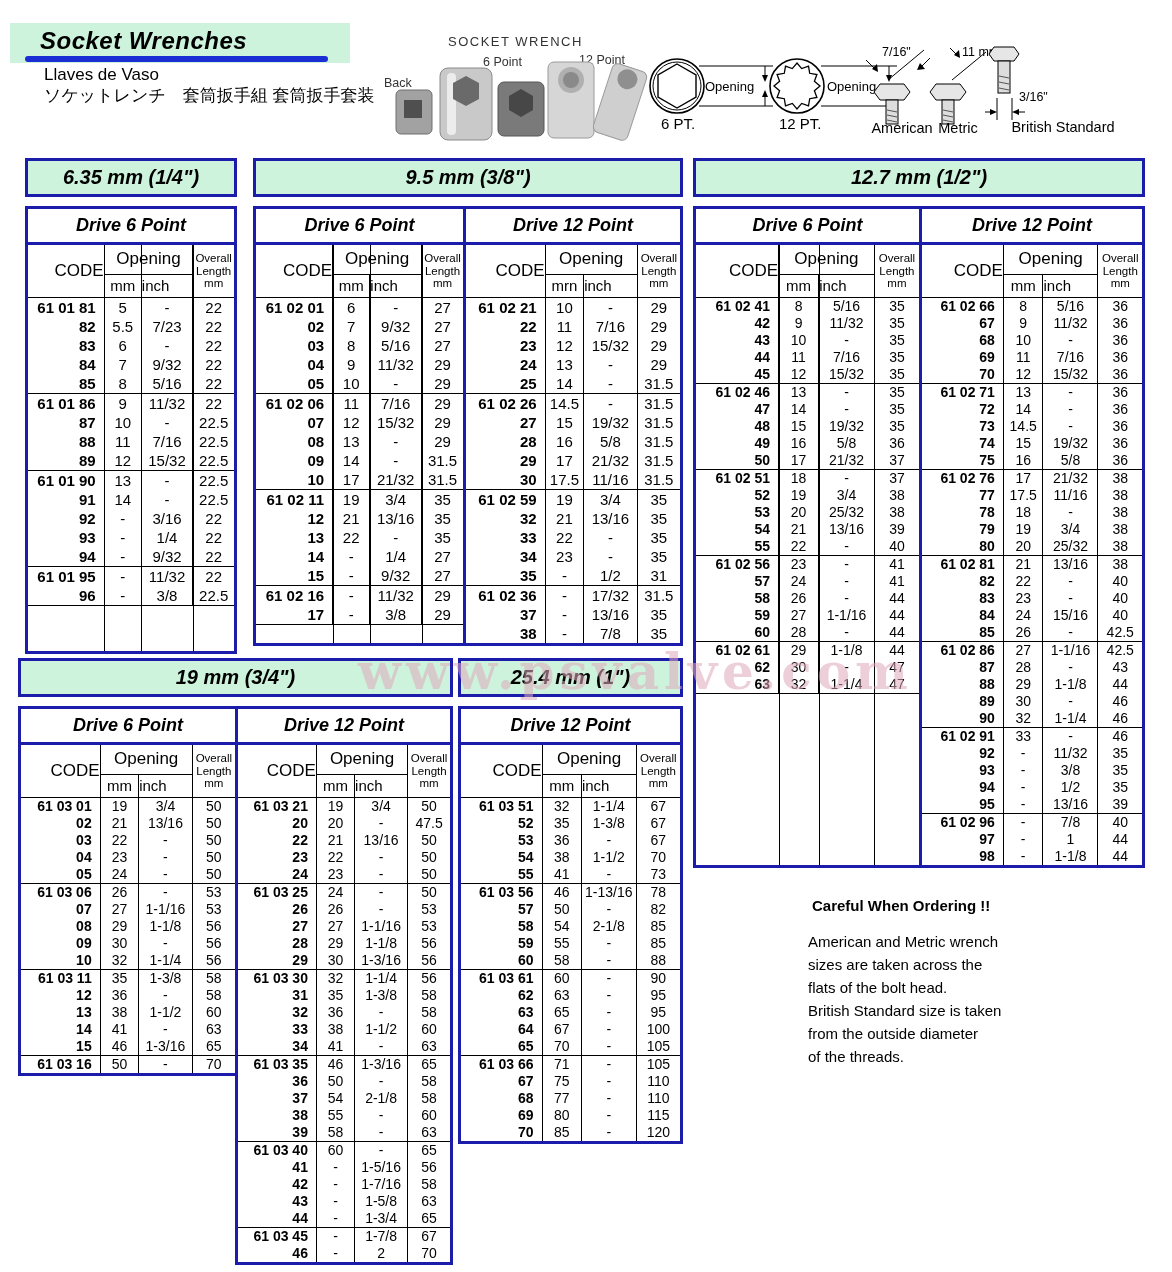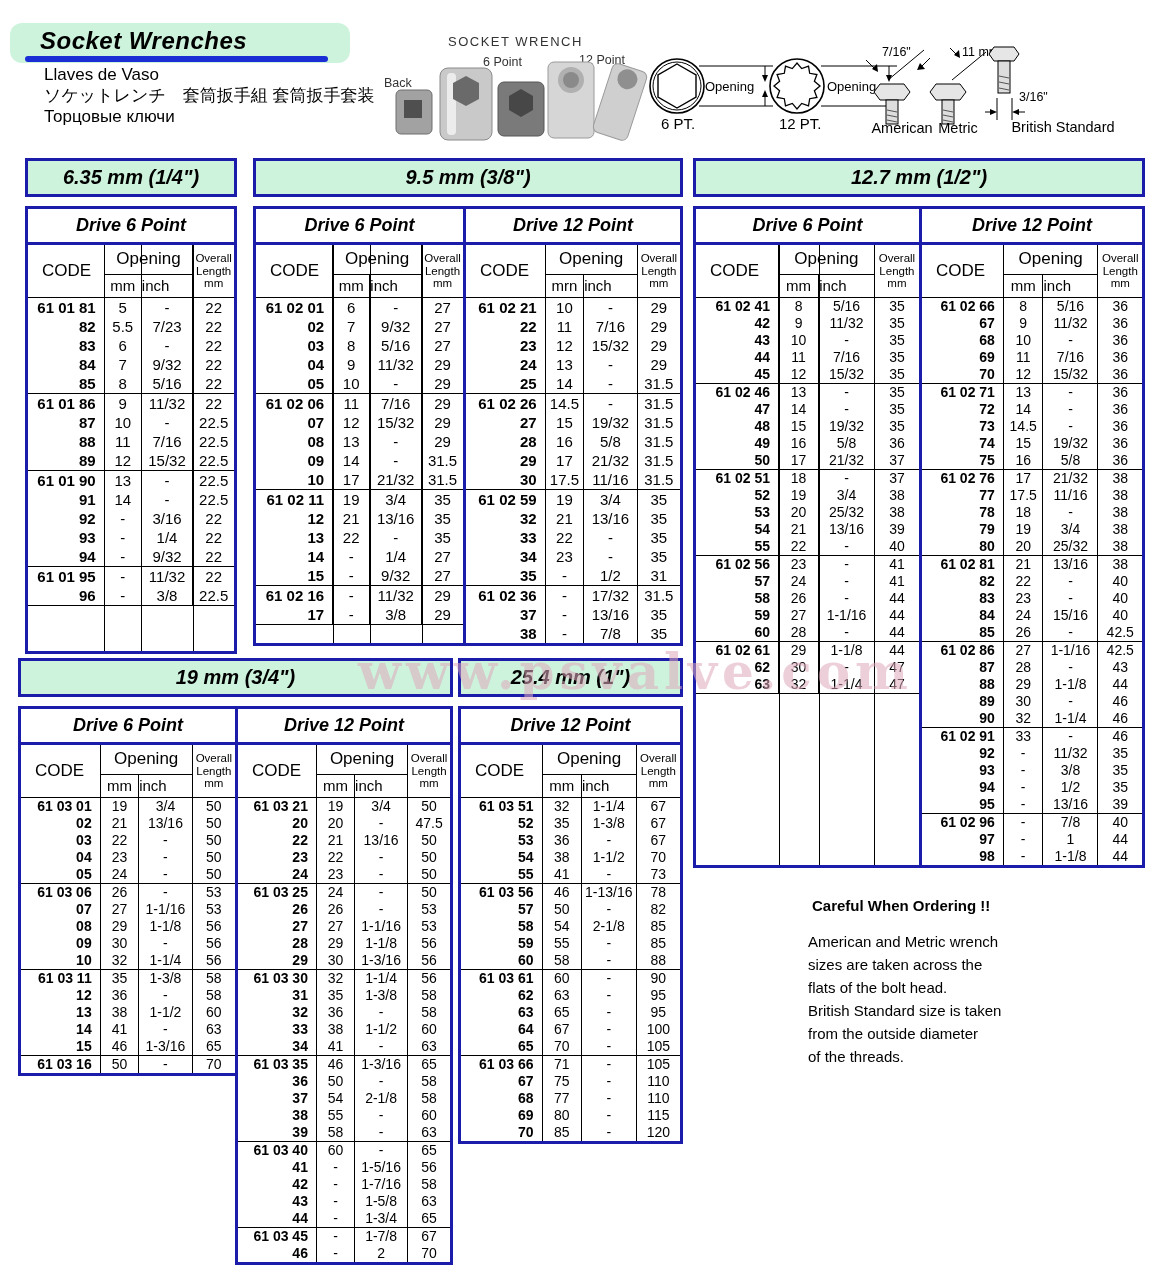--- a/index.html
+++ b/index.html
@@ -4,21 +4,21 @@
 <style>
   * { margin:0; padding:0; box-sizing:border-box; }
   html,body { background:#fff; }
   body {
     width:1172px; height:1272px; position:relative; overflow:hidden;
     font-family:"Liberation Sans", sans-serif; color:#000;
   }
   .abs { position:absolute; }
 
   
-  .title-box { left:10px; top:23px; width:340px; height:40px; background:#cdf3dc;border-radius:12px; }
+  .title-box { left:10px; top:23px; width:340px; height:40px; background:#cdf3dc; }
   .page-title { font-size:24px; font-weight:bold; font-style:italic; padding:4px 0 0 30px; letter-spacing:.5px; }
   .title-underline { position:absolute; left:15px; bottom:1px; width:303px; height:6px; background:#1b2ed6; border-radius:3px; }
   .subtitles { left:44px; top:64px; font-size:17px; line-height:21px; }
   .sw-heading { left:448px; top:34px; font-size:13px; letter-spacing:1.5px; color:#333; }
   .photo-label { font-size:12.5px; color:#333; }
 
   
   .watermark {
     left:358px; top:642px; z-index:6; pointer-events:none;
     font-family:"DejaVu Serif", serif; font-weight:bold; font-size:50px;
@@ -42,21 +42,21 @@
   .sub + .sub { margin-left:-3px; }
   .drive-bar {
     height:36px; flex:none; border-bottom:3px solid #1c1caa;
     display:flex; align-items:center; justify-content:center;
     font-size:18px; font-weight:bold; font-style:italic;
   }
   .tw { flex:1 1 auto; position:relative; }
 
   table { border-collapse:collapse; width:100%; table-layout:fixed; }
   th { font-weight:normal; background:#fff; }
-  .h-code { font-size:17px; border-right:1px solid #000; border-bottom:1px solid #000; text-align:left;padding-left:14px; }
+  .h-code { font-size:17px; border-right:1px solid #000; border-bottom:1px solid #000; text-align:right; }
   .h-open { font-size:17px; height:29px; border-right:1px solid #000; border-bottom:1px solid #000; text-align:center; }
   .h-len  { font-size:11.5px; line-height:12.5px; border-bottom:1px solid #000; text-align:center; }
   .h-mm   { font-size:15px; height:23px; border-right:1px solid #000; border-bottom:1px solid #000; text-align:center; }
   .h-inch { font-size:15px; border-right:1px solid #000; border-bottom:1px solid #000; text-align:left; }
 
   td { font-size:15px; height:19px; line-height:19px; white-space:nowrap; }
   .compact td { font-size:14px; height:17px; line-height:17px; }
   .c-code { font-weight:bold; text-align:right; padding-right:8px; border-right:1px solid #000; }
   .c-mm   { text-align:center; border-right:1px solid #000; }
   .c-inch { text-align:center; border-right:1px solid #000; }
@@ -71,21 +71,20 @@
 </head>
 <body>
 
 <div class="abs title-box">
   <div class="page-title">Socket Wrenches</div>
   <div class="title-underline"></div>
 </div>
 <div class="abs subtitles">
   <div>Llaves de Vaso</div>
   <div>ソケットレンチ　套筒扳手組  套筒扳手套装</div>
-  <div>Торцовые ключи</div>
 </div>
 
 <div class="abs sw-heading">SOCKET WRENCH</div>
 <div class="abs photo-label" style="left:384px;top:76px">Back</div>
 <div class="abs photo-label" style="left:483px;top:55px">6 Point</div>
 <div class="abs photo-label" style="left:579px;top:53px">12 Point</div>
 
 <svg class="abs" style="left:390px;top:60px" width="270" height="88">
   <rect x="6" y="30" width="36" height="44" rx="5" fill="#a2a2a2" stroke="#6e6e6e"></rect>
   <rect x="14" y="40" width="18" height="18" fill="#4f4f4f"></rect>

